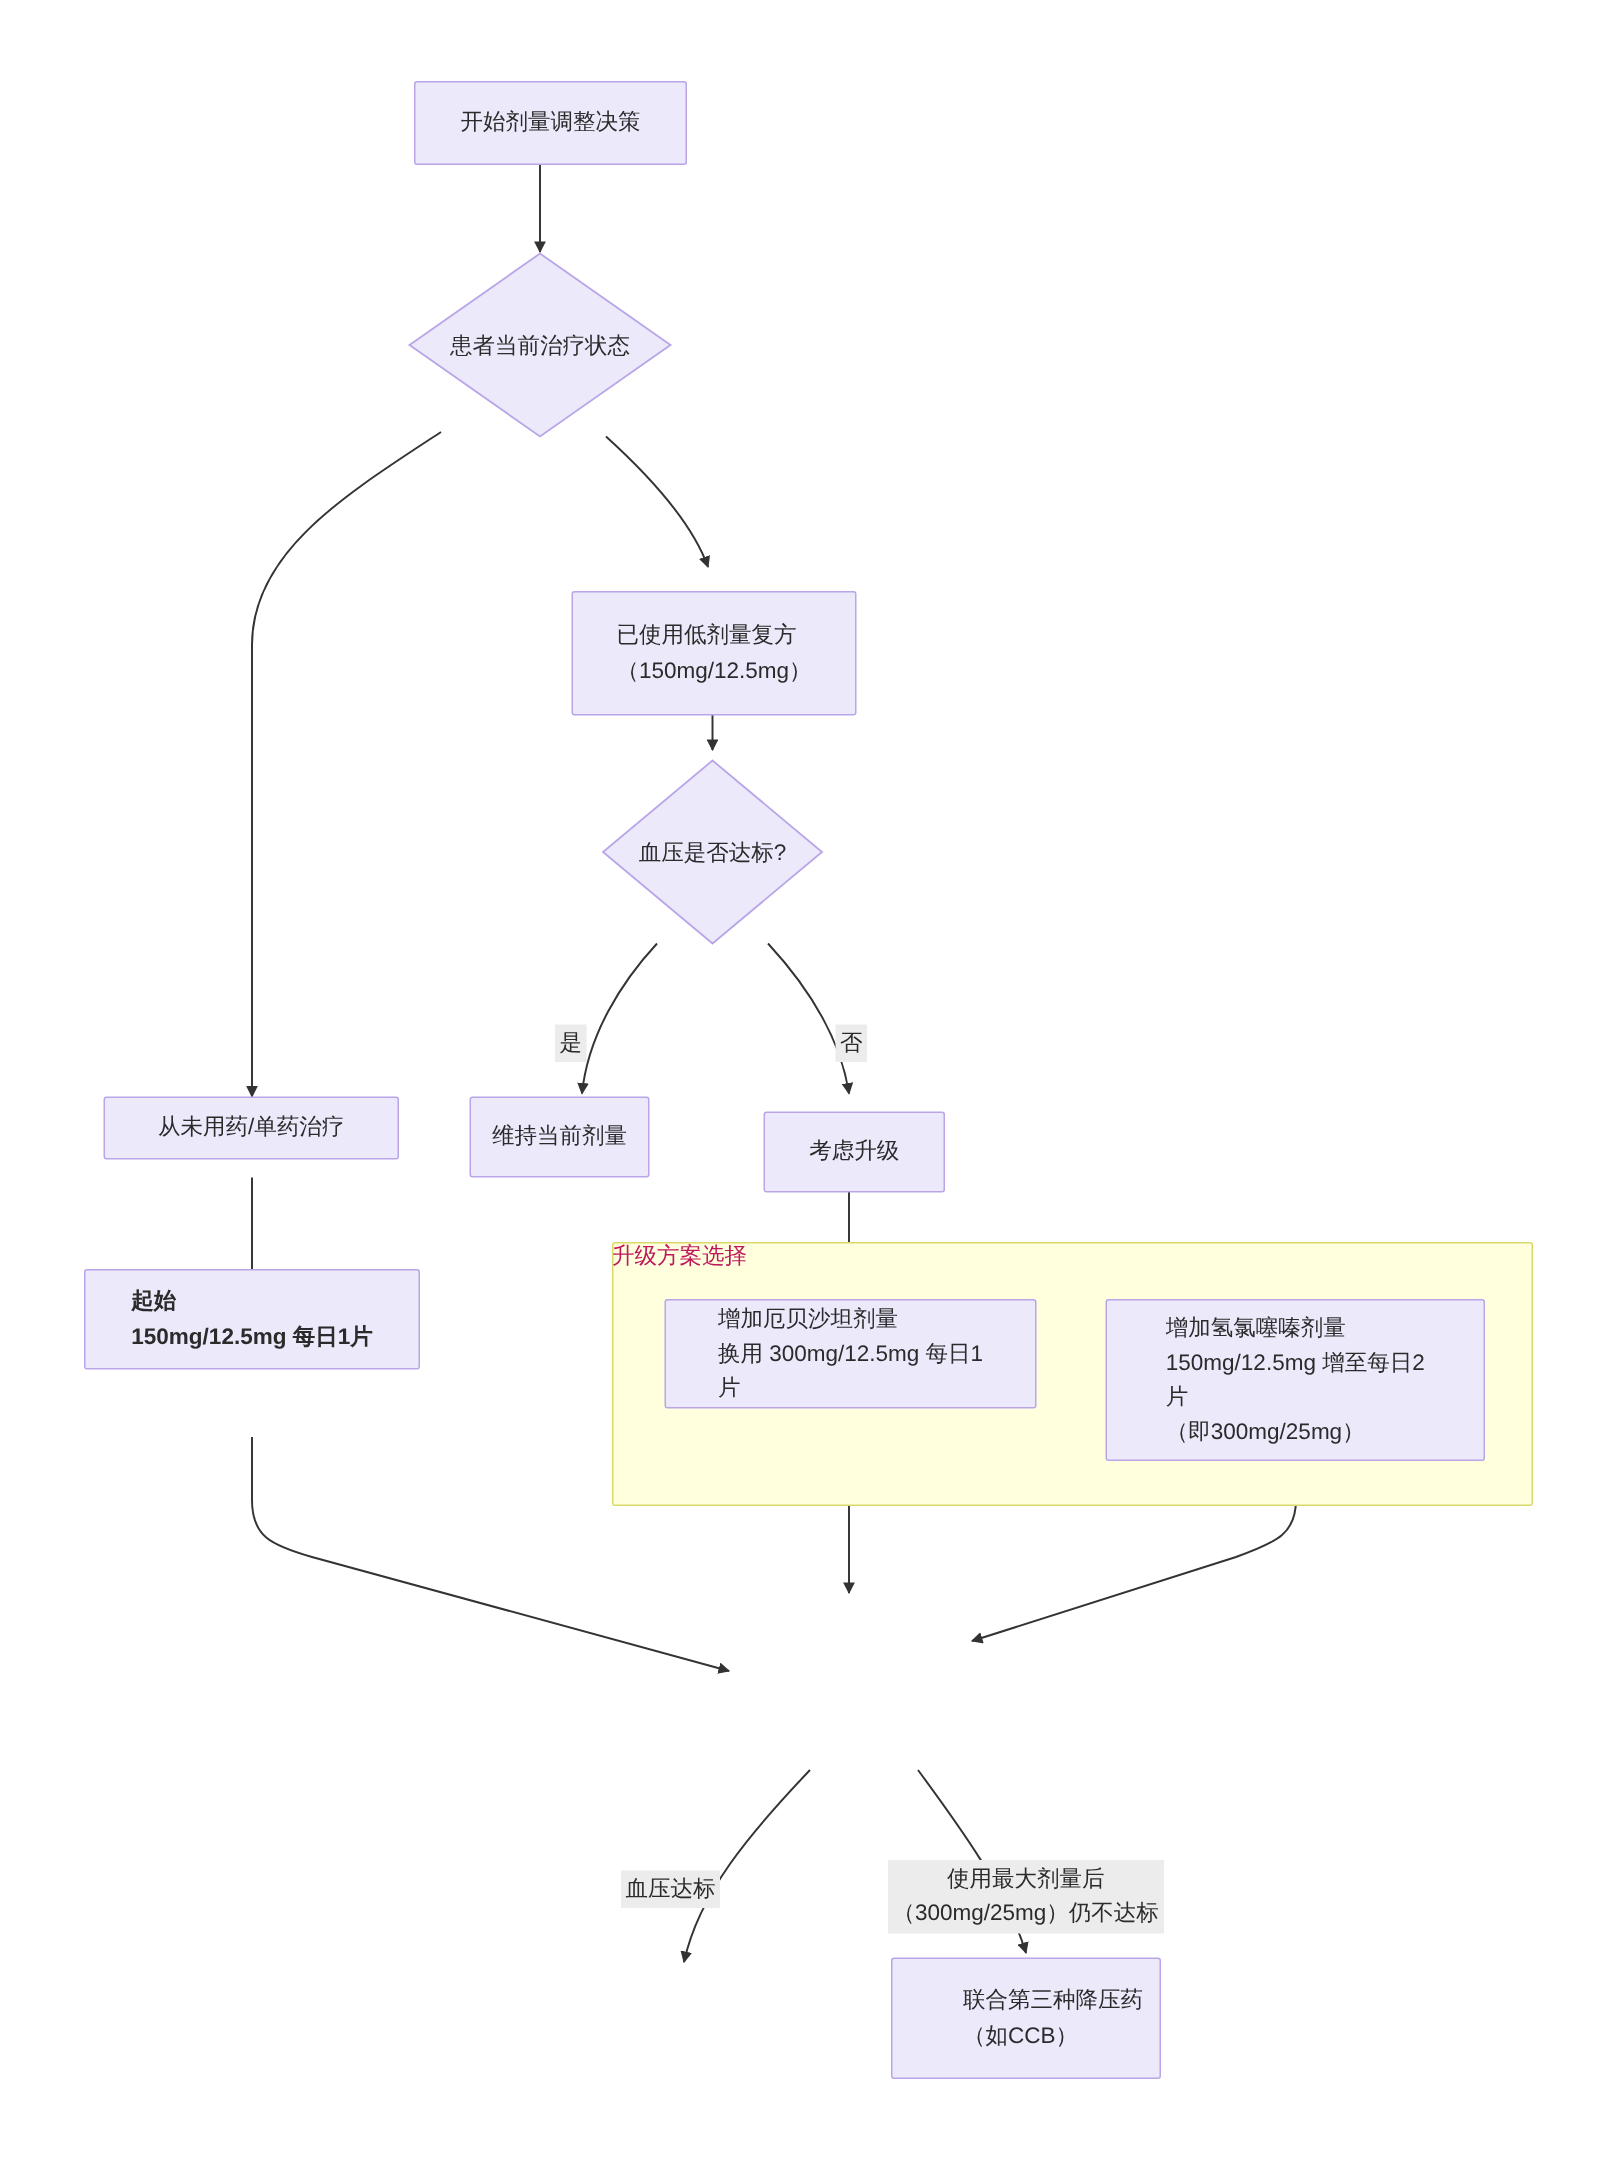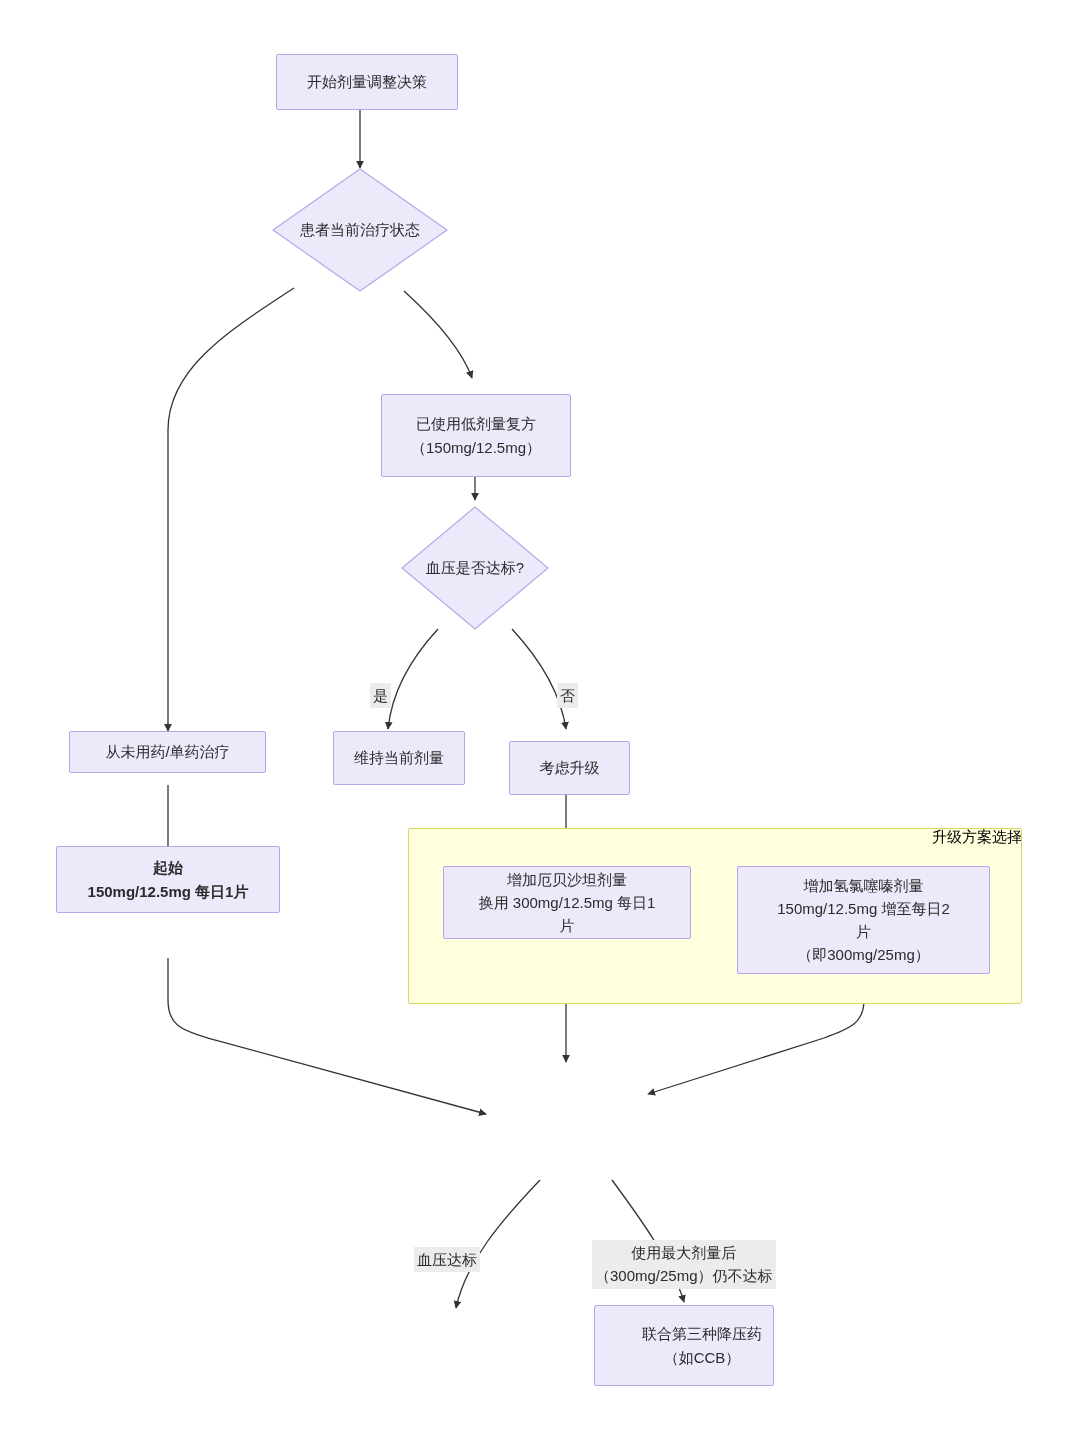--- a/index.html
+++ b/index.html
@@ -24,21 +24,21 @@
     width: 1080px;
     height: 1442px;
     pointer-events: none;
   }
   .node {
     position: absolute;
     box-sizing: border-box;
     display: flex;
     align-items: center;
     justify-content: center;
-    text-align: center;
+    text-align: left;
     color: #2b2b2b;
     font-size: 15px;
     line-height: 1.55;
     z-index: 3;
   }
   .node.rect {
     background: #ECE9FB;
     border: 1px solid #B9A5E8;
     border-radius: 2px;
   }
@@ -76,23 +76,23 @@
     background: #FFFFDE;
     border: 1px solid #D9D96A;
     border-radius: 2px;
     z-index: 1;
   }
   .cluster-title {
     position: absolute;
     top: 10px;
     left: 0;
     width: 100%;
-    text-align: right;
-    font-size: 15px;
-    color: #000000;
+    text-align: left;
+    font-size: 15px;
+    color: #be185d;
     z-index: 2;
   }
   .edge-label {
     position: absolute;
     background: #ECECEC;
     color: #2b2b2b;
     font-size: 15px;
     line-height: 1.55;
     padding: 1px 3px;
     text-align: center;
@@ -164,21 +164,21 @@
     <svg width="148" height="124" viewBox="0 0 148 124">
       <polygon points="74,1 147,62 74,123 1,62" fill="#ECE9FB" stroke="#B9A5E8" stroke-width="1.2"></polygon>
     </svg>
     <span class="label">血压是否达标?</span>
   </div>
 
   <div class="node rect" style="left:69px; top:731px; width:197px; height:42px;">
     <span class="label">从未用药/单药治疗</span>
   </div>
 
-  <div class="node rect" style="left:313px; top:731px; width:132px; height:54px;margin-left:20px;">
+  <div class="node rect" style="left:313px; top:731px; width:120px; height:54px;">
     <span class="label">维持当前剂量</span>
   </div>
 
   <div class="node rect" style="left:509px; top:741px; width:121px; height:54px;">
     <span class="label">考虑升级</span>
   </div>
 
   <div class="node rect" style="left:56px; top:846px; width:224px; height:67px;font-weight:bold;">
     <span class="label">起始
 150mg/12.5mg 每日1片</span>

